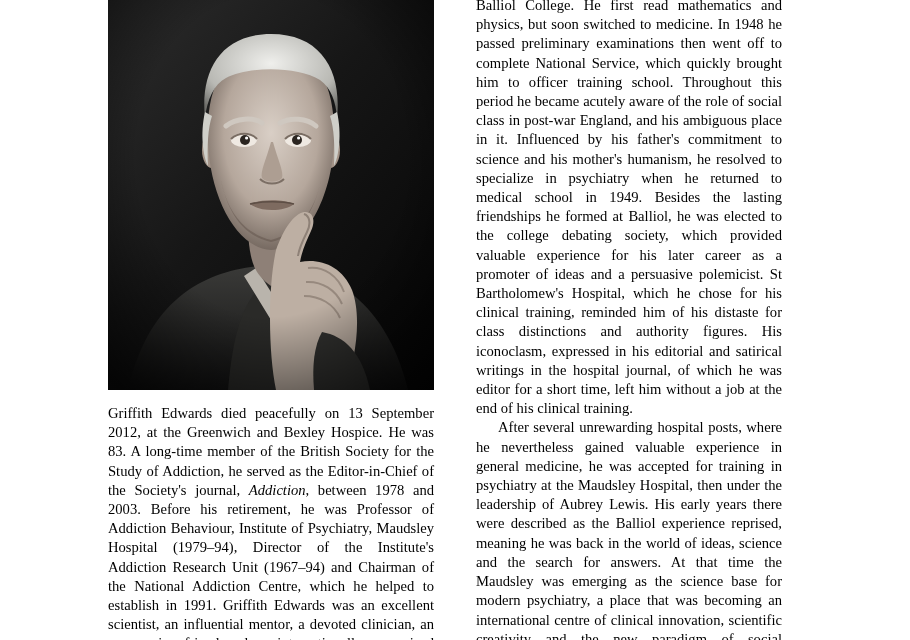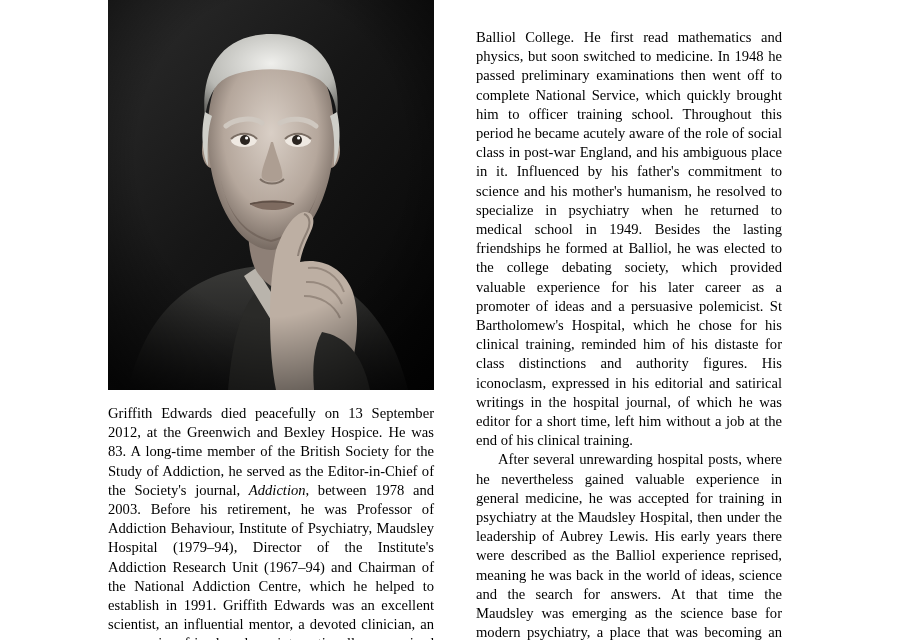--- a/index.html
+++ b/index.html
@@ -26,21 +26,20 @@
     top: 0;
     width: 326px;
     height: 640px;
   }
   .col-right {
     position: absolute;
     left: 476px;
     top: 0;
     width: 306px;
     height: 500px;
-    margin-top: 32px;
   }
   .portrait {
     position: absolute;
     left: 0;
     top: 0;
     width: 326px;
     height: 390px;
     background: #1d1d1d;
     overflow: hidden;
   }

